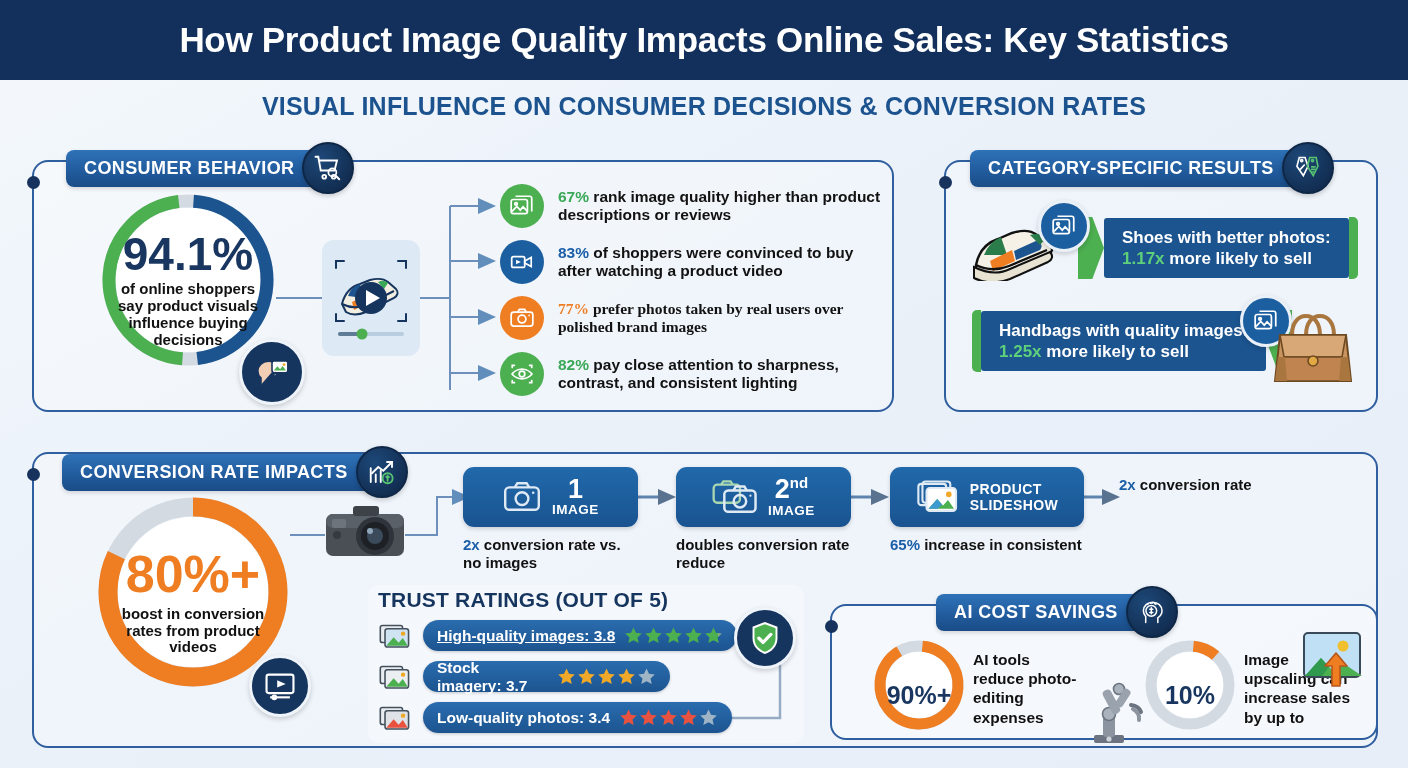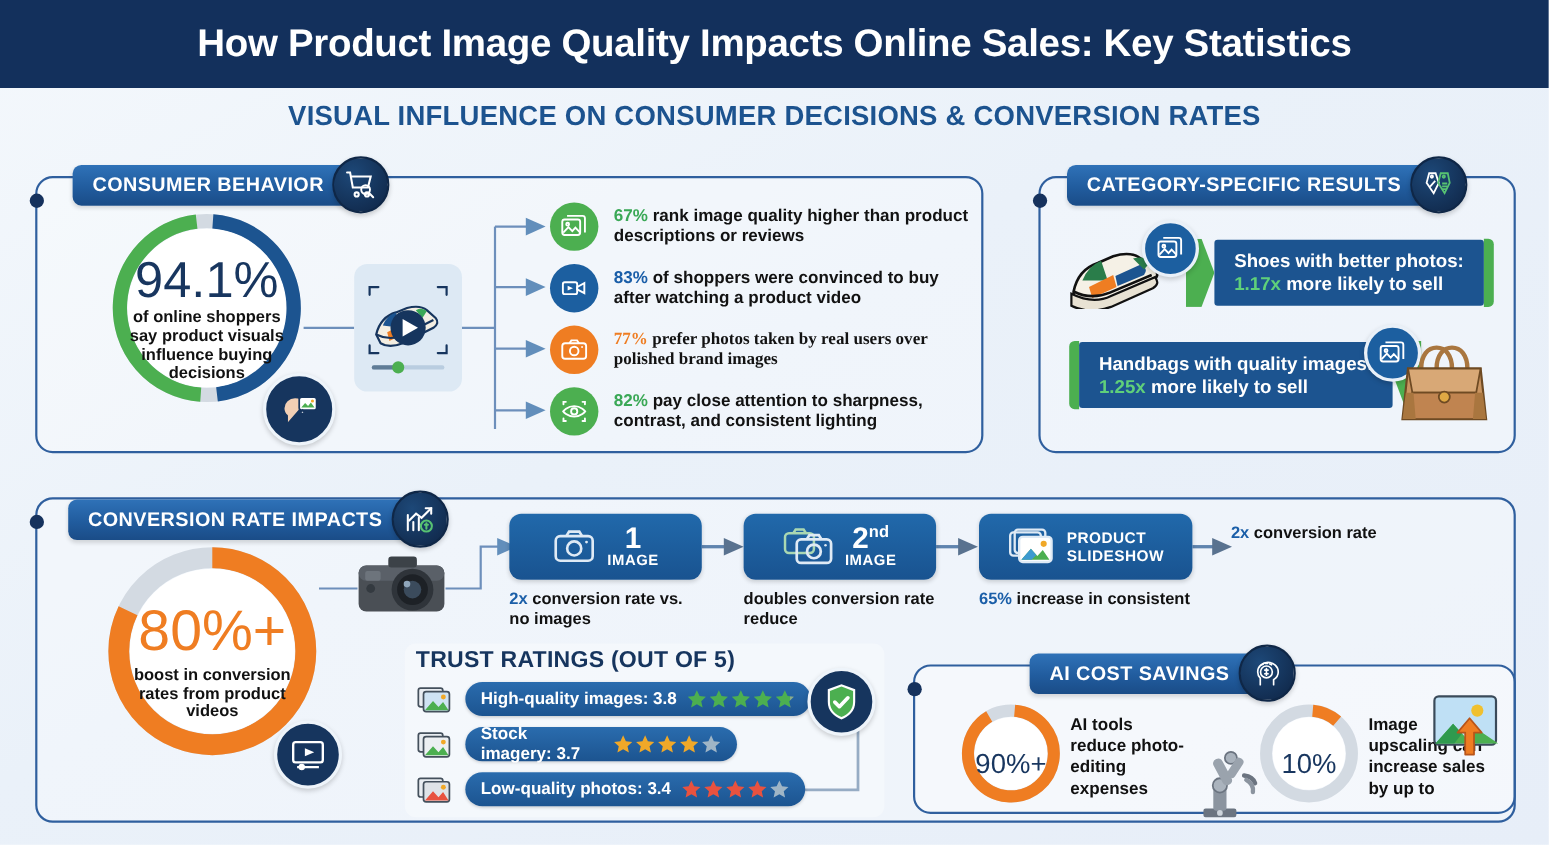--- a/index.html
+++ b/index.html
@@ -74,21 +74,21 @@
   .panel-badge svg { display: block; }
 
   
   .donut { position: absolute; }
   .donut svg { display:block; }
   .donut-center {
     position: absolute; left: 0; top: 0; width: 100%; height: 100%;
     display: flex; flex-direction: column; align-items: center; justify-content: center;
     text-align: center;
   }
-  .donut-big { font-weight: normal; color: #18365f; line-height: 1; margin-top: 20px; }
+  .donut-big { font-weight: bold; color: #18365f; line-height: 1; margin-top: 20px; }
   .donut-sub { font-weight: bold; color: #111; line-height: 1.12; }
 
   
   .bullet { position: absolute; display: flex; align-items: center; }
   .bullet-ico {
     width: 44px; height: 44px; border-radius: 50%;
     display:flex; align-items:center; justify-content:center;
     flex: 0 0 44px;
   }
   .bullet-txt {
@@ -522,21 +522,21 @@
 <div style="position:absolute; left:368px; top:585px; width:436px; height:158px; background:rgba(255,255,255,0.34); border-radius:10px;"></div>
 <div class="trust-title" style="left:378px; top:588px;">TRUST RATINGS (OUT OF 5)</div>
 
 <div class="trust-row" style="left:379px; top:620px;">
   <svg width="34" height="30" viewBox="0 0 26 22">
     <rect x="1" y="3" width="17" height="13" rx="1.6" fill="#e9edf1" stroke="#44505c" stroke-width="1.2"></rect>
     <rect x="4.6" y="5.4" width="18" height="14" rx="1.8" fill="#cfe3f3" stroke="#44505c" stroke-width="1.2"></rect>
     <path d="M5.6 18.4l5.6-6.4 3.8 4.2 3.2-3.6 3.8 5.8z" fill="#4caf50"></path>
     <circle cx="18.4" cy="9.2" r="1.7" fill="#f0a828"></circle>
   </svg>
-  <div class="trust-pill" style="margin-left:10px;">
+  <div class="trust-pill" style="margin-left:10px;text-decoration:underline;">
     <span>High-quality images: 3.8</span>
     <span class="stars">
       <svg width="19" height="19" viewBox="0 0 20 20">
           <polygon points="10,1.6 12.6,7.2 18.7,7.9 14.2,12 15.5,18 10,14.9 4.5,18 5.8,12 1.3,7.9 7.4,7.2" fill="#4caf50"></polygon>
         </svg>
       <svg width="19" height="19" viewBox="0 0 20 20">
           <polygon points="10,1.6 12.6,7.2 18.7,7.9 14.2,12 15.5,18 10,14.9 4.5,18 5.8,12 1.3,7.9 7.4,7.2" fill="#4caf50"></polygon>
         </svg>
       <svg width="19" height="19" viewBox="0 0 20 20">
           <polygon points="10,1.6 12.6,7.2 18.7,7.9 14.2,12 15.5,18 10,14.9 4.5,18 5.8,12 1.3,7.9 7.4,7.2" fill="#4caf50"></polygon>

